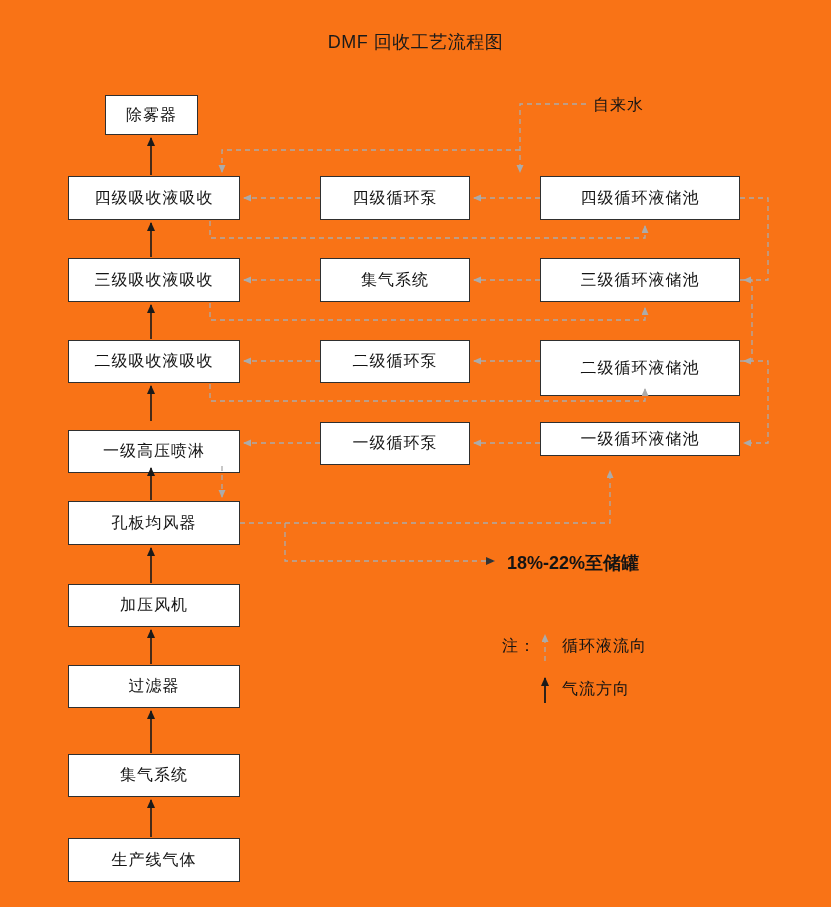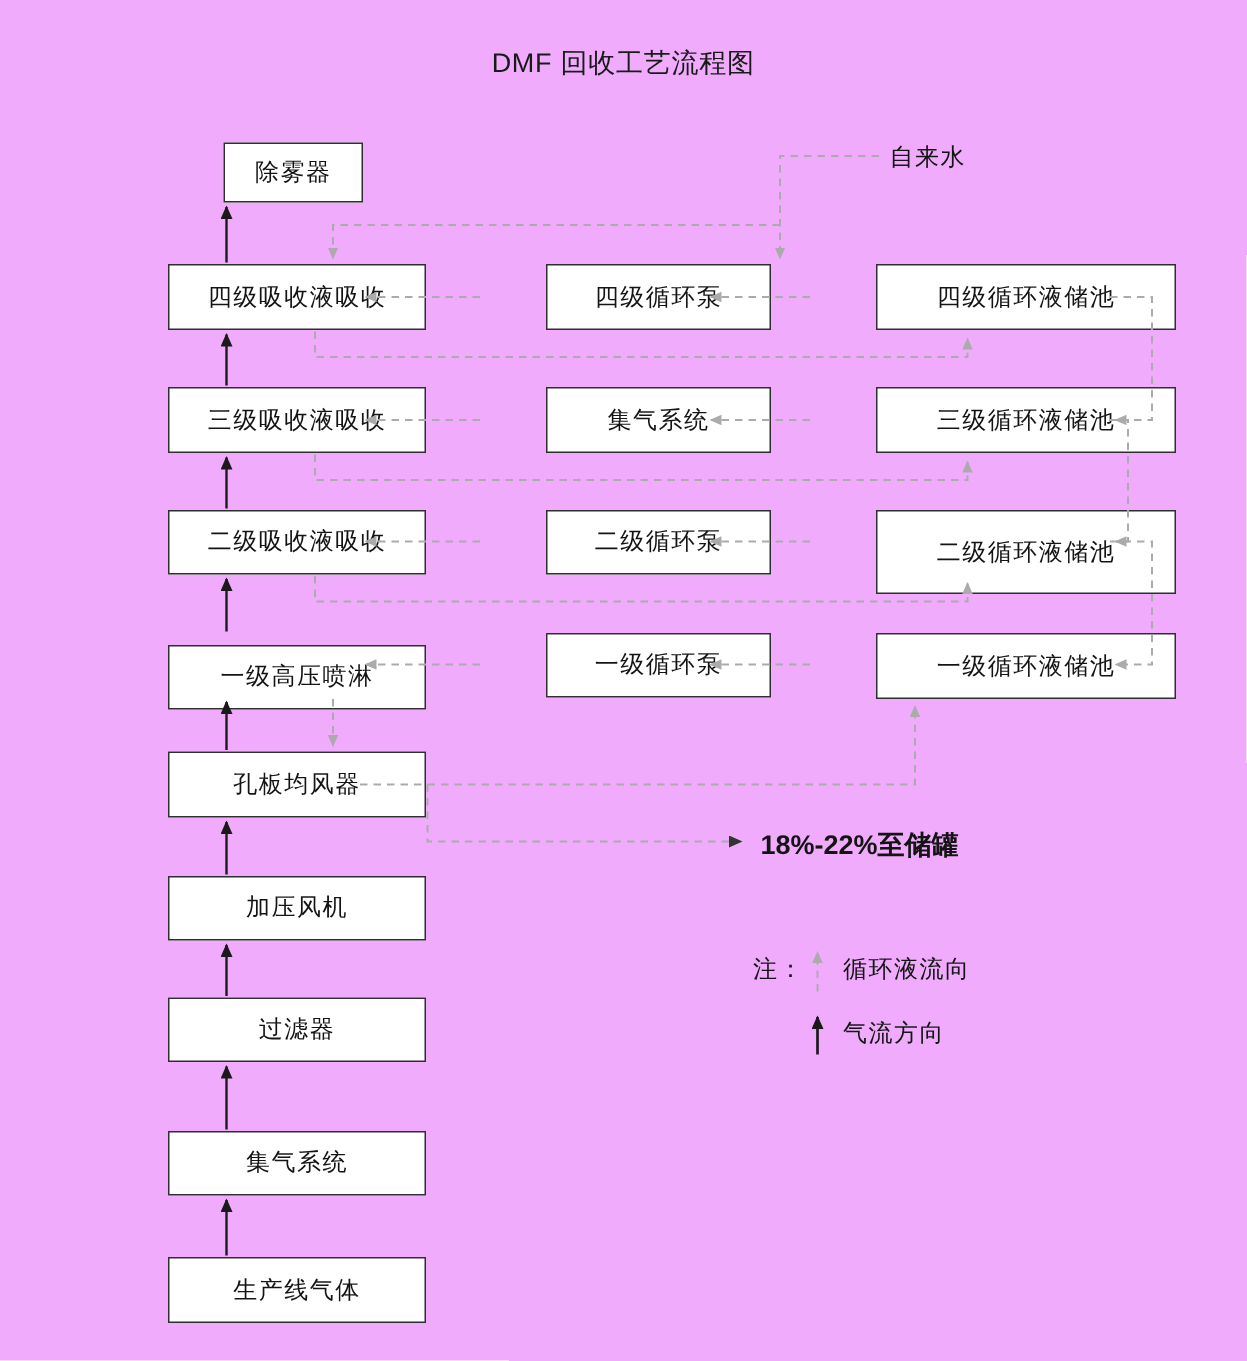--- a/index.html
+++ b/index.html
@@ -1,29 +1,29 @@
 <!DOCTYPE html>
 <html><head>
 <meta charset="utf-8">
 <style>
   html,body { margin:0; padding:0; background:#ffffff; }
   .canvas {
-    position:relative; width:831px; height:907px; background:#f0abfc;
+    position:relative; width:831px; height:907px; background:#f97316;
     overflow:hidden; font-family:"Liberation Sans","DejaVu Sans",sans-serif;
   }
   .title {
     position:absolute; top:30px; left:0; width:100%; text-align:center;
     font-family:"Liberation Sans","DejaVu Sans",sans-serif;
     font-size:18px; font-weight:500; color:#1a1a1a; letter-spacing:0.5px; z-index:2;
   }
   .node {
     position:absolute; box-sizing:border-box; background:#ffffff;
     border:1px solid #2f2f2f; display:flex; align-items:center; justify-content:center;
     font-family:"Liberation Serif","DejaVu Serif",serif;
-    font-size:16px; color:#141414; letter-spacing:1px; z-index:1; white-space:nowrap;margin-left:44px;
+    font-size:16px; color:#141414; letter-spacing:1px; z-index:1; white-space:nowrap;
   }
   .label {
     position:absolute; font-family:"Liberation Serif","DejaVu Serif",serif;
     font-size:16px; color:#141414; letter-spacing:1px; z-index:2; white-space:nowrap;
   }
   .offtake {
     font-family:Liberation Sans, sans-serif;
     font-weight:bold; letter-spacing:0; font-size:18px;
   }
   svg.lines { position:absolute; left:0; top:0; z-index:5; pointer-events:none; }
@@ -47,21 +47,21 @@
   <div class="node" style="left:105px;top:95px;width:93px;height:40px">除雾器</div>
 
   <div class="node" style="left:320px;top:176px;width:150px;height:44px">四级循环泵</div>
   <div class="node" style="left:320px;top:258px;width:150px;height:44px">集气系统</div>
   <div class="node" style="left:320px;top:340px;width:150px;height:43px">二级循环泵</div>
   <div class="node" style="left:320px;top:422px;width:150px;height:43px">一级循环泵</div>
 
   <div class="node" style="left:540px;top:176px;width:200px;height:44px">四级循环液储池</div>
   <div class="node" style="left:540px;top:258px;width:200px;height:44px">三级循环液储池</div>
   <div class="node" style="left:540px;top:340px;width:200px;height:56px">二级循环液储池</div>
-  <div class="node" style="left:540px;top:422px;width:200px;height:44px">一级循环液储池</div>
+  <div class="node" style="left:540px;top:422px;width:200px;height:34px">一级循环液储池</div>
 
   <div class="label" style="left:593px;top:95px">自来水</div>
   <div class="label offtake" style="left:507px;top:551px">18%-22%至储罐</div>
   <div class="label" style="left:502px;top:636px">注：</div>
   <div class="label" style="left:562px;top:636px">循环液流向</div>
   <div class="label" style="left:562px;top:679px">气流方向</div>
 
   <svg class="lines" width="831" height="907" viewBox="0 0 831 907">
     <defs>
       <marker id="mblack" markerWidth="10" markerHeight="9" refX="8" refY="4" orient="auto" markerUnits="userSpaceOnUse">

